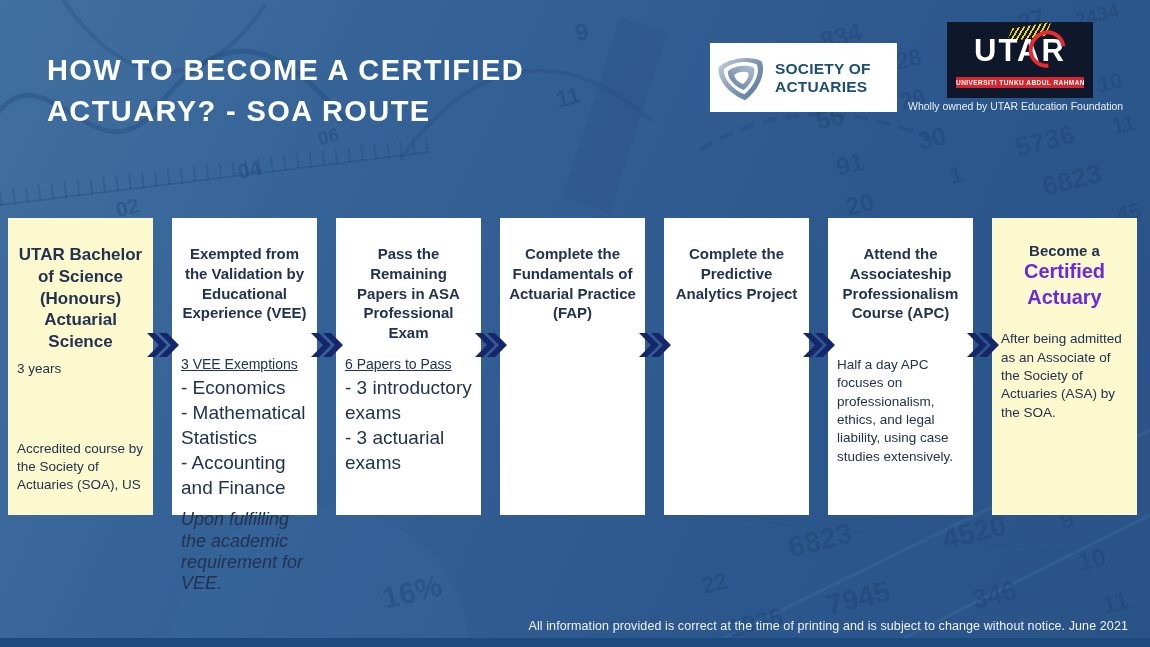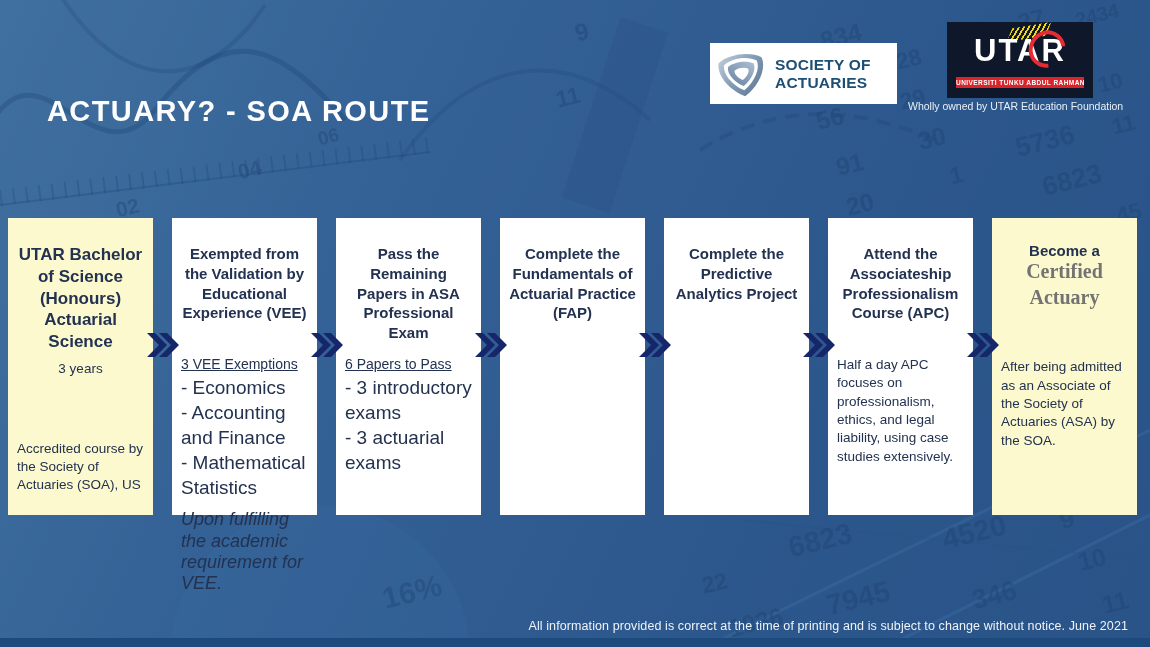--- a/index.html
+++ b/index.html
@@ -13,21 +13,21 @@
     position:absolute;color:#1c4170;opacity:.38;font-weight:bold;
     transform:rotate(-14deg);white-space:nowrap;pointer-events:none;
     font-family:"Liberation Sans",sans-serif;
   }
   
   .title{
     position:absolute;left:47px;top:50px;margin:0;color:#fdfdfe;
     font-size:29px;font-weight:700;letter-spacing:1.4px;line-height:1.42;
   }
   .soa-logo{
-    position:absolute;left:710px;top:43px;width:187px;height:61px;
+    position:absolute;left:710px;top:43px;width:187px;height:69px;
     background:#ffffff;display:flex;align-items:center;gap:7px;
     padding:4px 6px;box-sizing:border-box;
   }
   .soa-text{color:#1d4e73;font-weight:700;font-size:15.5px;line-height:1.12;letter-spacing:.2px;}
   .utar-logo{
     position:absolute;left:947px;top:22px;width:146px;height:76px;
     background:#0f172a;overflow:hidden;
   }
   .utar-word{
     position:absolute;top:13px;left:0;right:0;text-align:center;color:#fff;
@@ -58,31 +58,31 @@
     padding:24px 9px 10px;box-sizing:border-box;display:flex;flex-direction:column;
     color:#233250;
   }
   .card:last-child{margin-right:0;}
   .card.highlight{background:#fbf9cd;}
   .card-title{
     margin:2px 0 6px;font-size:15px;font-weight:700;text-align:center;
     line-height:1.32;min-height:106px;
   }
   .card.first .card-title{min-height:0;font-size:17px;line-height:1.28;margin-bottom:8px;}
-  .card-subtitle{text-align:center;font-size:13.5px;}
+  .card-subtitle{text-align:left;font-size:13.5px;}
   .card-spacer{flex:1;}
   .card-note{font-size:13.5px;line-height:1.34;margin-bottom:11px;}
   .card-underlined{font-size:14px;text-decoration:underline;margin-bottom:3px;}
   .card-line{font-size:19px;line-height:1.32;}
   .card-italic{font-style:italic;font-size:18px;line-height:1.18;margin-top:9px;}
   .card-body{font-size:13.5px;line-height:1.36;}
   .card-title-small{font-size:15px;font-weight:700;text-align:center;}
   .card-title-large{
-    font-size:20px;font-weight:800;text-align:center;color:#737373;
-    line-height:1.28;margin-bottom:48px;font-family:Liberation Serif, serif;
+    font-size:20px;font-weight:800;text-align:center;color:#6d28d9;
+    line-height:1.28;margin-bottom:20px;
   }
   .flow-arrow{position:absolute;width:34px;height:26px;pointer-events:none;}
   
   .footer-text{
     position:absolute;right:22px;bottom:14px;color:#eef3f9;font-size:12.5px;letter-spacing:.1px;
   }
   .bottom-bar{position:absolute;left:0;right:0;bottom:0;height:9px;background:#1d4a7d;}
 </style>
 </head>
 <body>
@@ -128,21 +128,21 @@
     <span class="bg-num" style="left: 788px; top: 524px; font-size: 29px;">6823</span>
     <span class="bg-num" style="left: 826px; top: 582px; font-size: 29px;">7945</span>
     <span class="bg-num" style="left: 942px; top: 516px; font-size: 29px;">4520</span>
     <span class="bg-num" style="left: 972px; top: 580px; font-size: 27px;">346</span>
     <span class="bg-num" style="left: 1060px; top: 505px; font-size: 25px;">9</span>
     <span class="bg-num" style="left: 1078px; top: 545px; font-size: 25px;">10</span>
     <span class="bg-num" style="left: 1102px; top: 588px; font-size: 25px;">11</span>
   </div>
 
 <h1 class="title">
-  <br>
+  <span>HOW TO BECOME A CERTIFIED</span><br>
   <span>ACTUARY? - SOA ROUTE</span>
 </h1>
 
 <div class="soa-logo">
   <svg width="52" height="50" viewBox="0 0 60 56">
     <defs>
       <linearGradient id="sg1" x1="0" y1="0" x2="1" y2="1">
         <stop offset="0" stop-color="#c2cfdd"></stop>
           <stop offset="0.5" stop-color="#7e97b3"></stop>
           <stop offset="1" stop-color="#56738f"></stop>
@@ -177,22 +177,22 @@
     <article class="card highlight first">
       <h2 class="card-title">UTAR Bachelor of Science (Honours) Actuarial Science</h2>
       <div class="card-subtitle">3 years</div>
       <div class="card-spacer"></div>
       <div class="card-note">Accredited course by the Society of Actuaries (SOA), US</div>
     </article>
     <article class="card">
       <h2 class="card-title">Exempted from the Validation by Educational Experience (VEE)</h2>
       <div class="card-underlined">3 VEE Exemptions</div>
       <div class="card-line">- Economics</div>
+      <div class="card-line">- Mathematical Statistics</div>
       <div class="card-line">- Accounting and Finance</div>
-      <div class="card-line">- Mathematical Statistics</div>
       <div class="card-italic">Upon fulfilling the academic requirement for VEE.</div>
     </article>
     <article class="card">
       <h2 class="card-title">Pass the Remaining Papers in ASA Professional Exam</h2>
       <div class="card-underlined">6 Papers to Pass</div>
       <div class="card-line">- 3 introductory exams</div>
       <div class="card-line">- 3 actuarial exams</div>
     </article>
     <article class="card">
       <h2 class="card-title">Complete the Fundamentals of Actuarial Practice (FAP)</h2>

